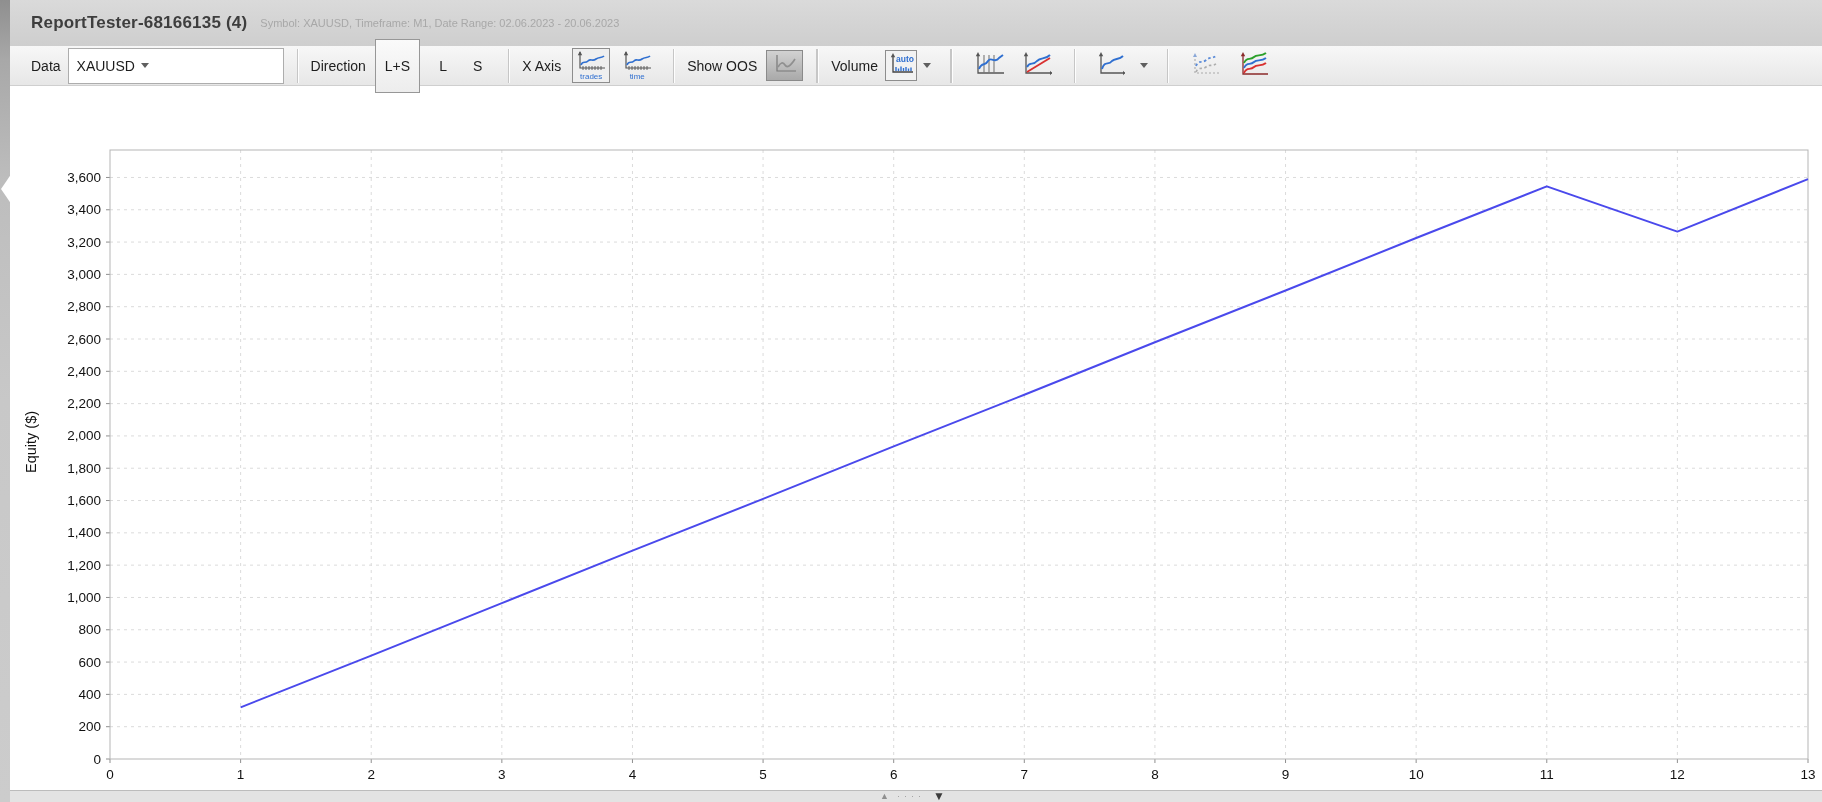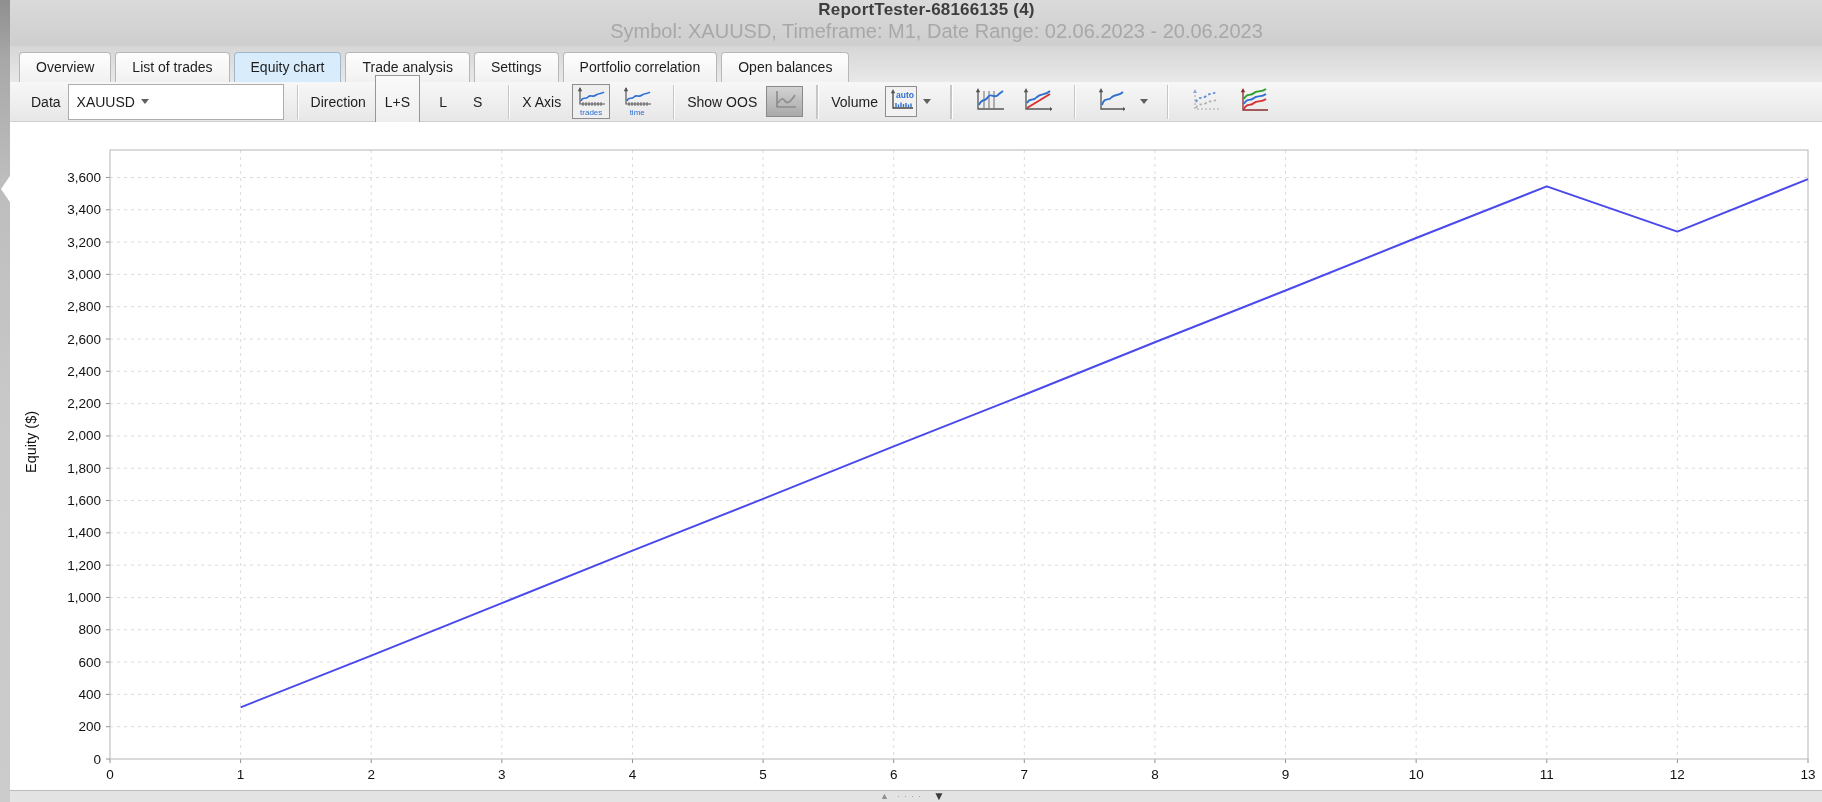--- a/index.html
+++ b/index.html
@@ -11,23 +11,23 @@
   .left-strip { position:absolute; left:0; top:0; width:10px; height:802px;
     background:linear-gradient(180deg,#8f8f8f 0px,#a8a8a8 60px,#bdbdbd 180px,#c8c8c8 400px,#cccccc 802px); }
   .collapse-arrow { position:absolute; left:1px; top:170px; width:0; height:0;
     border-top:19px solid transparent; border-bottom:19px solid transparent;
     border-right:13px solid #ffffff; }
 
   .main { position:absolute; left:10px; top:0; width:1812px; height:802px; }
 
   
   .titlebar { height:46px; background:linear-gradient(#dadada,#cecece);
-    display:flex; align-items:center; padding-left:21px;flex-direction:column; }
+    display:flex; align-items:center; padding-left:21px; }
   .title { font-size:17px; font-weight:bold; color:#3e3e3e; letter-spacing:.2px; }
-  .subtitle { font-size:20px; color:#a8a8a8; margin-left:20px; }
+  .subtitle { font-size:11px; color:#a8a8a8; margin-left:13px; }
 
   
   .tabbar { height:36px; background:linear-gradient(#d6d6d6,#e8e8e8);
     display:flex; align-items:flex-end; padding-left:9px; }
   .tab { height:30px; line-height:28px; padding:0 16px; margin-right:4px;
     background:linear-gradient(#fefefe,#f1f1f1); border:1px solid #b8b8b8; border-bottom:none;
     border-radius:4px 4px 0 0; font-size:14px; color:#1d1d1d; white-space:nowrap; cursor:default; }
   .tab.active { background:#d9ecfb; border-color:#a0b7c9; }
 
   
@@ -74,29 +74,20 @@
     <div class="collapse-arrow"></div>
   </div>
 
   <div class="main">
 
     <div class="titlebar">
       <span class="title">ReportTester-68166135 (4)</span>
       <span class="subtitle">Symbol: XAUUSD, Timeframe: M1, Date Range: 02.06.2023 - 20.06.2023</span>
     </div>
 
-    <div class="tabbar">
-      <div class="tab">Overview</div>
-      <div class="tab">List of trades</div>
-      <div class="tab active">Equity chart</div>
-      <div class="tab">Trade analysis</div>
-      <div class="tab">Settings</div>
-      <div class="tab">Portfolio correlation</div>
-      <div class="tab">Open balances</div>
-    </div>
 
     <div class="toolbar">
 
       <div class="tgroup" style="padding-left:21px;">
         <span class="tlabel">Data</span>
         <div class="select-box">
           <span>XAUUSD</span>
           <span class="arrow-down"></span>
         </div>
       </div>

